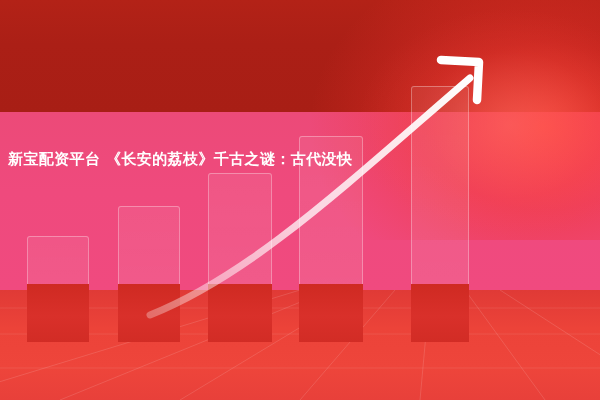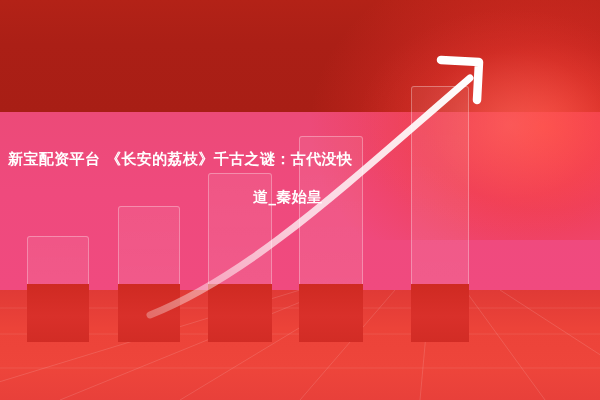--- a/index.html
+++ b/index.html
@@ -169,16 +169,15 @@
           <stop offset="100%" stop-color="#ffffff" stop-opacity="1"></stop>
         </linearGradient>
       </defs>
       <path d="M 150 315 C 250 275, 340 190, 470 78" stroke="url(#arrowGrad)" stroke-width="7" fill="none" stroke-linecap="round"></path>
       <path d="M 441 60 L 479 62 L 477 100" stroke="#ffffff" stroke-width="8.5" fill="none" stroke-linecap="round" stroke-linejoin="round"></path>
     </svg>
   </div>
 
   <div class="headline">
     <span class="line l1">新宝配资平台 《长安的荔枝》千古之谜：古代没快</span>
-    <span class="line l3">道_秦始皇</span>
   </div>
 
 </div>
 
 </body></html>

